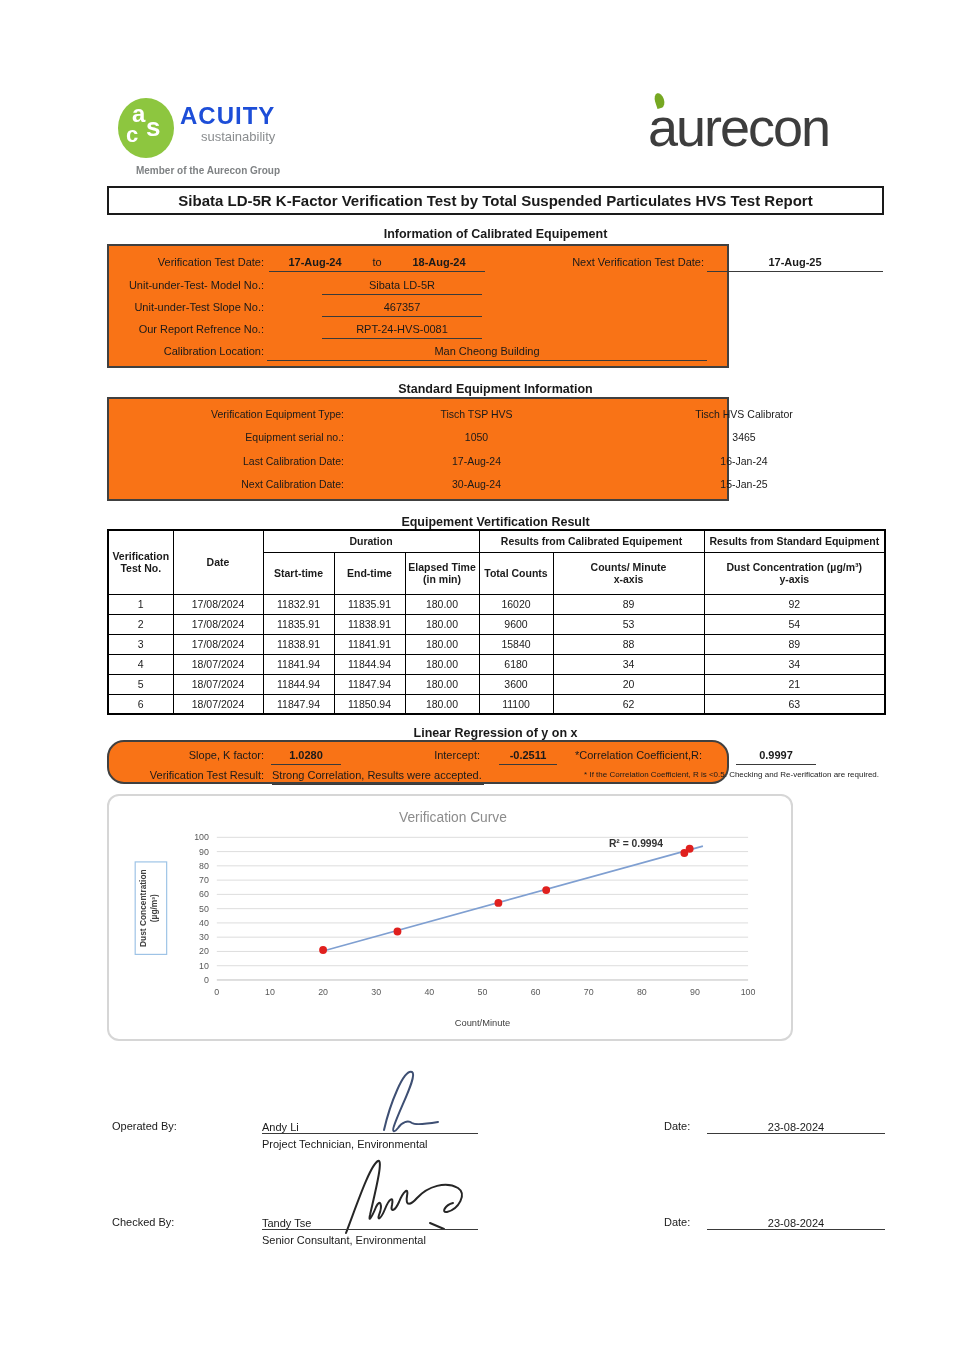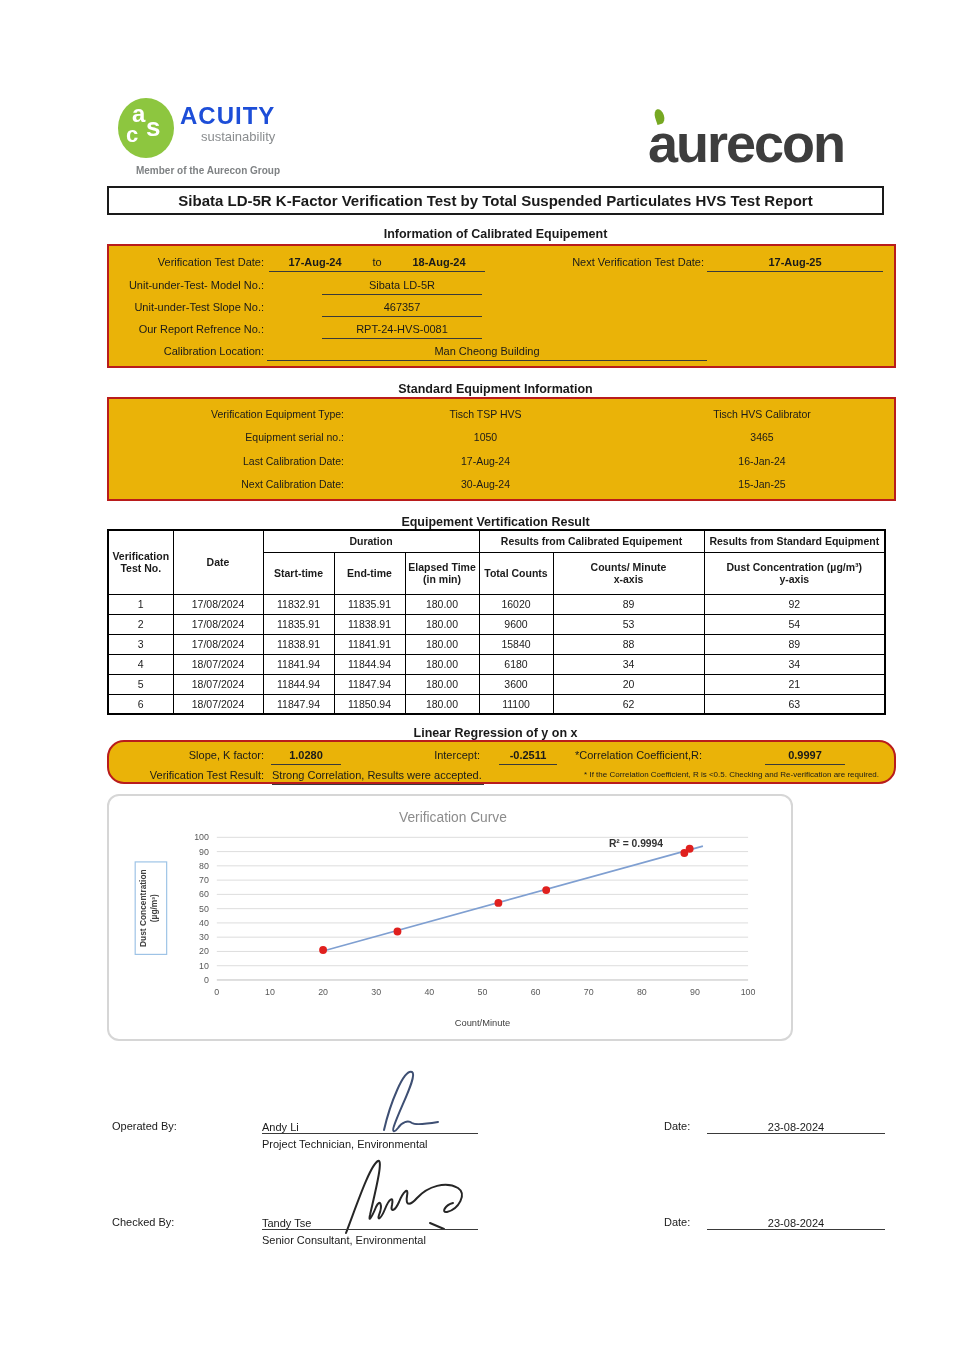--- a/index.html
+++ b/index.html
@@ -13,40 +13,40 @@
   .acuity-mono span { position: absolute; color: #ffffff; font-weight: bold; line-height: 1; }
   .m-a { top: 4px; left: 14px; font-size: 24px; }
   .m-c { top: 26px; left: 8px; font-size: 22px; }
   .m-s { top: 16px; left: 28px; font-size: 26px; }
   .acuity-words { margin-left: 6px; padding-top: 6px; }
   .acuity-name { color: #1d4ed8; font-weight: bold; font-size: 24px; letter-spacing: 1px; line-height: 1; }
   .acuity-sub { color: #8a8d8f; font-size: 13px; text-align: right; margin-top: 1px; }
   .acuity-tag { color: #7f8284; font-weight: bold; font-size: 10px; text-align: center; margin-top: 7px; }
 
   .aurecon { position: absolute; left: 648px; top: 100px; }
-  .aurecon-word { position: relative; font-size: 54px; font-weight: bold; color: #3d3d3d; letter-spacing: -2px; line-height: 1; margin-top: 16px; }
+  .aurecon-word { position: relative; font-size: 54px; font-weight: normal; color: #3d3d3d; letter-spacing: -2px; line-height: 1; }
   .aurecon-leaf { position: absolute; left: 7px; top: -7px; width: 9px; height: 15px; background: #76a822; border-radius: 60% 60% 60% 0; transform: rotate(-18deg); }
 
   
   .title-bar { position: absolute; left: 107px; top: 186px; width: 777px; height: 29px; border: 2px solid #1a1a1a;
                display: flex; align-items: center; justify-content: center; font-weight: bold; font-size: 15px; }
 
   .sec-heading { position: absolute; left: 107px; width: 777px; text-align: center; font-weight: bold; font-size: 12.5px; }
 
   
-  .frame { position: absolute; left: 107px; width: 789px; border: 2px solid #b91c1c; background: #eab308; }
+  .frame { position: absolute; left: 107px; width: 622px; border: 2px solid #404040; background: #f97316; }
   #info-box { top: 244px; height: 124px; }
   .abs { position: absolute; font-size: 11px; line-height: 20px; height: 20px; }
   .lab { text-align: right; }
   .uline { border-bottom: 1.2px solid #3a3a3a; text-align: center; }
   .bold { font-weight: bold; }
 
   
   #std-box { top: 397px; height: 104px; display: flex; flex-direction: column; justify-content: space-around; padding: 3px 0; }
-  .std-row { display: grid; grid-template-columns: 235px 265px 270px; font-size: 10.5px; gap: 9px; }
+  .std-row { display: grid; grid-template-columns: 235px 265px 270px; font-size: 10.5px; }
   .std-row .c0 { text-align: right; }
   .std-row .c1, .std-row .c2 { text-align: center; }
 
   
   #res-table { position: absolute; left: 107px; top: 529px; width: 777px; border-collapse: collapse; border: 2px solid #000; table-layout: fixed; }
   #res-table th, #res-table td { border: 1px solid #000; font-size: 10.5px; text-align: center; vertical-align: middle; padding: 0; }
   #res-table th { font-weight: bold; white-space: pre-line; }
   #res-table .hA { height: 22px; }
   #res-table .hB th { height: 42px; }
   #res-table .dr td { height: 20px; }
@@ -238,21 +238,21 @@
   </tbody>
     </table>
 
   <div class="sec-heading" style="top:726px">Linear Regression of y on x</div>
   <div id="reg-box" class="frame">
     <div class="abs lab" style="left:0;top:3px;width:155px">Slope, K factor:</div>
     <div class="abs uline bold" style="left:162px;top:3px;width:70px">1.0280</div>
     <div class="abs lab" style="left:271px;top:3px;width:100px">Intercept:</div>
     <div class="abs uline bold" style="left:390px;top:3px;width:58px">-0.2511</div>
     <div class="abs lab" style="left:423px;top:3px;width:170px">*Correlation Coefficient,R:</div>
-    <div class="abs uline bold" style="left:656px;top:3px;width:80px">0.9997</div>
+    <div class="abs uline bold" style="left:627px;top:3px;width:80px">0.9997</div>
 
     <div class="abs lab" style="left:0;top:23px;width:155px">Verification Test Result:</div>
     <div class="abs uline" style="left:163px;top:23px;width:212px;text-align:left">Strong Correlation, Results were accepted.</div>
     <div class="abs note" style="left:420px;top:23px;width:350px">* If the Correlation Coefficient, R is &lt;0.5. Checking and Re-verification are required.</div>
   </div>
 
   <div id="chart-box">
     <svg id="chart-svg" viewBox="0 0 686 247">
         <line x1="106" y1="187" x2="646" y2="187" stroke="#bdbdbd" stroke-width="1"></line>
         <text x="98" y="190" text-anchor="end" fill="#595959" font-size="9">0</text>

